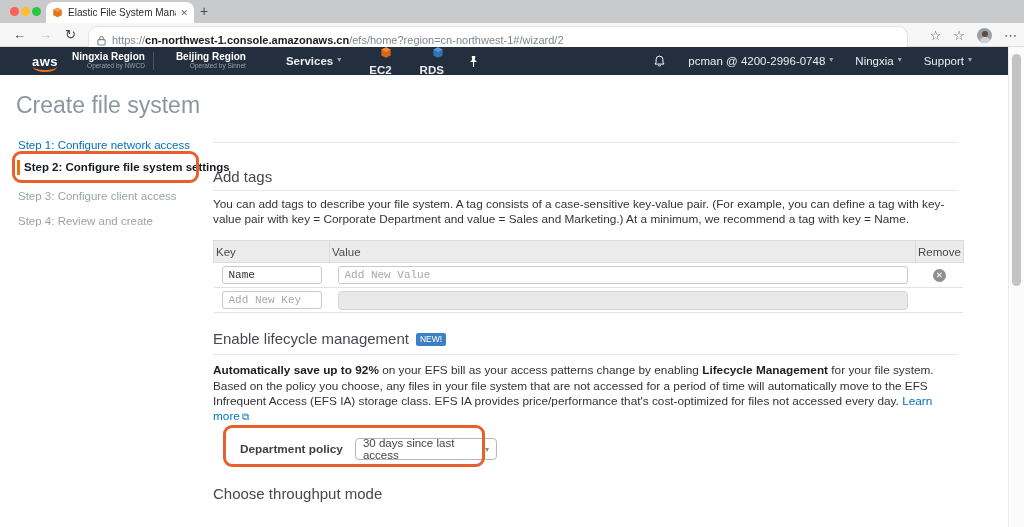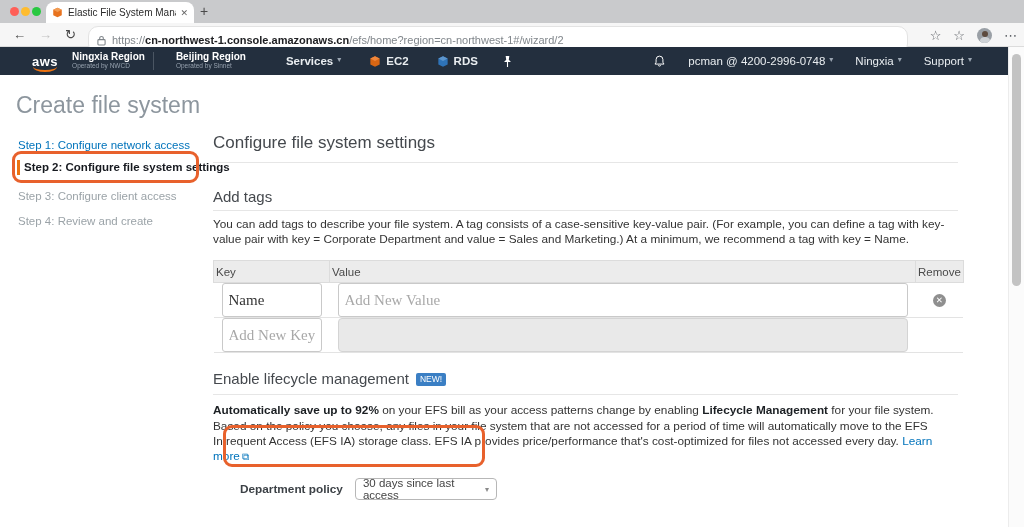--- a/index.html
+++ b/index.html
@@ -37,28 +37,28 @@
   .avatar::before{ content:""; position:absolute; left:4.5px; top:3px; width:6px; height:6px; border-radius:50%; background:#5d4b3f;}
   .avatar::after{ content:""; position:absolute; left:2.5px; top:9px; width:10px; height:7px; border-radius:50%; background:#cfd3d7;}
   .dots { font-size:13px; color:#5f6368; letter-spacing:1px; }
 
   
   .awsnav { position:absolute; left:0; top:47px; width:1008px; height:28px;
     background:var(--navbar-bg,#232f3e); display:flex; align-items:center; color:#fff; }
   .awslogo { margin-left:32px; font-weight:bold; font-size:13px; color:#fff; position:relative; letter-spacing:.5px;}
   .awslogo::after { content:""; position:absolute; left:1px; right:1px; bottom:-3px; height:4px;
     border-bottom:2px solid var(--accent-orange,#ec7211); border-radius:0 0 80% 80%/0 0 140% 140%; }
-  .region-block { margin-left:14px; line-height:1.05; }
+  .region-block { margin-left:14px; line-height:1.05;text-align:right; }
   .region-block .rn { font-size:10px; font-weight:bold; color:#fff; }
   .region-block .rs { font-size:6.5px; color:#95a0ad; }
   .nav-divider { width:1px; height:18px; background:#4b5663; margin:0 8px; }
   .navitem { font-size:11.5px; color:#e9edf0; display:flex; align-items:flex-start; gap:4px; }
   .caret { font-size:8px; color:#9aa5b1; }
   .svc { margin-left:40px; font-weight:bold; }
-  .shortcut { margin-left:28px; font-weight:bold; display:flex; align-items:flex-start; gap:5px;}
+  .shortcut { margin-left:28px; font-weight:bold; display:flex; align-items:flex-end; gap:5px;flex-direction:column;}
   .cube { width:12px; height:13px; }
   .pin { margin-left:24px; }
   .nav-right { position:absolute; right:36px; display:flex; align-items:center; gap:22px; }
   .bell { display:flex; align-items:center; }
 
   
   .content { position:absolute; left:0; top:75px; width:1008px; height:452px; background:#fff; }
   .page-title { position:absolute; left:16px; top:17px; font-size:23px; font-weight:400;
     color:var(--title-gray,#8d969e); }
 
@@ -77,22 +77,22 @@
   .seg-b { font-weight:bold; color:#1b1f23; }
   .seg-link { color:var(--link-blue,#0073bb); cursor:pointer; }
   .seg-icon { font-size:10px; padding-left:2px; }
 
   
   table.tags { width:745px; border-collapse:collapse; font-size:11.5px; }
   table.tags th { background:#ececec; border:1px solid #dcdcdc; text-align:left; font-weight:400;
     color:#4a4a4a; height:22px; padding:0 2px; font-size:11.5px; }
   table.tags td { border-top:1px solid #e3e3e3; border-bottom:1px solid #e3e3e3; height:25px; padding:0 8px; }
   .col-key{ width:112px;} .col-val{ width:585px;} .col-rm{ width:48px; text-align:center;margin-top:11px;}
-  input.txt { height:18px; border:1px solid #c9c9c9; border-radius:3px; font-size:15px; color:#333;
-    padding:16px 6px; font-family:Liberation Serif, serif; outline:none; }
+  input.txt { height:18px; border:1px solid #c9c9c9; border-radius:3px; font-size:11px; color:#333;
+    padding:0 6px; font-family:Liberation Mono, monospace; outline:none; }
   input.txt::placeholder { color:#a8a8a8; }
   .key-in { width:100px; } .val-in { width:570px; }
   input.disabled { background:#e9e9e9; border:1px solid #d4d4d4; border-radius:4px; height:19px; }
   .rm-btn { display:inline-block; width:13px; height:13px; border-radius:50%; background:#8f8f8f;
     color:#fff; font-size:8.5px; line-height:13px; text-align:center; cursor:pointer; }
 
   .badge-new { display:inline-block; background:var(--badge-blue,#3b7fc4); color:#fff; font-size:8.5px;
     font-weight:normal; padding:1.5px 4px; border-radius:2px; margin-left:7px; vertical-align:2px; }
 
   .policy-row { display:flex; align-items:center; margin-left:27px; }
@@ -211,21 +211,20 @@
 
     <div class="steps">
       <div class="step step-link" style="top:4px;">Step 1: Configure network access</div>
       <div class="active-bar" style="top:25px;"></div>
       <div class="step step-active" style="top:26px;">Step 2: Configure file system settings</div>
       <div class="step step-dis" style="top:55px;">Step 3: Configure client access</div>
       <div class="step step-dis" style="top:80px;">Step 4: Review and create</div>
     </div>
 
     <div class="main">
-      <div class="h-main">Configure file system settings</div>
       <hr class="rule" style="margin-top:9px;">
 
       <div class="h-sec" style="margin-top:25px;">Add tags</div>
       <hr class="rule" style="margin-top:5px;">
       <p class="body" style="margin-top:6px;">You can add tags to describe your file system. A tag consists of a case-sensitive key-value pair. (For example, you can define a tag with key-value pair with key = Corporate Department and value = Sales and Marketing.) At a minimum, we recommend a tag with key = Name.</p>
 
       <table class="tags" style="margin-top:13px;">
         <tbody>
             <tr>
           <th class="col-key">Key</th>

